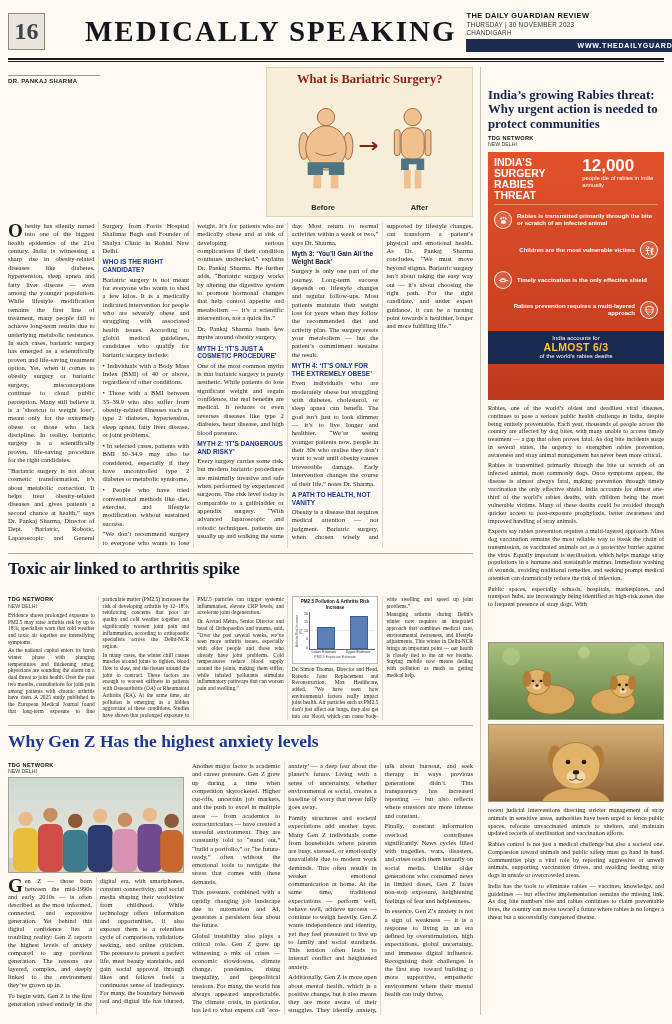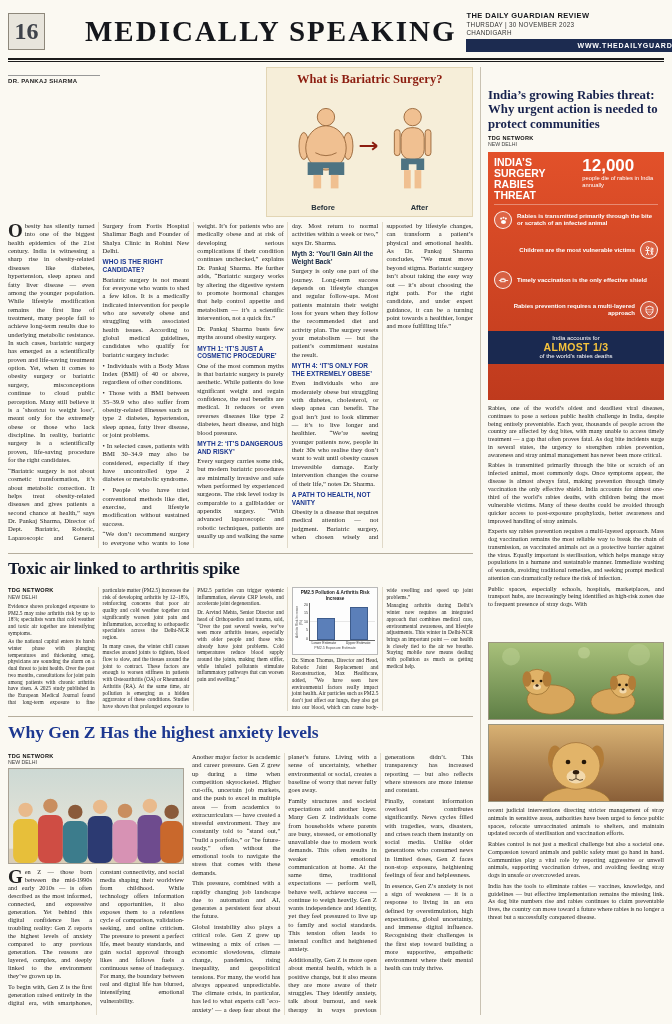--- a/index.html
+++ b/index.html
@@ -45,21 +45,21 @@
   .b-info svg { flex:1; width:100%; min-height:0; }
   .b-info-labels { display:flex; justify-content:space-around; font:bold 7.5px "Liberation Sans", sans-serif; color:#26323c; }
   .cols5 { column-count:5; column-gap:8px; column-fill:auto; column-rule:0.5px solid #e0d9c8; text-align:justify; }
   .b-body { height:326px; margin-top:5px; font-size:6.6px; line-height:1.27; overflow:hidden; flex:none; }
   .b-body p { margin-bottom:2.5px; }
   .sub { color:#1d3890; font-family:"Liberation Sans", sans-serif; font-weight:bold;
     font-size:6.5px; line-height:1.2; margin:3px 0 1.5px; text-align:left; }
   .sub.dark { color:#10223f; }
   .dropcap::first-letter { float:left; font-size:19px; line-height:15px; padding:1px 2px 0 0; font-weight:bold; color:#222; }
   
-  .t-headline { margin-bottom:8px; font-family:"Liberation Serif", serif; font-size:17px;
+  .t-headline { margin-bottom:17px; font-family:"Liberation Serif", serif; font-size:17px;
     font-weight:bold; color:#10182b; letter-spacing:-0.2px; }
   .t-body { height:124px; font-size:5.4px; line-height:1.24; overflow:hidden; flex:none; }
   .t-body p { margin-bottom:2px; }
   
   .chart { break-inside:avoid; width:100%; border:0.5px solid #b9b9b9; background:#fdfdfd;
     padding:2px 2px 3px; margin:2px 0; font-family:"Liberation Sans", sans-serif; }
   .chart-title { font-size:4.6px; font-weight:bold; text-align:center; color:#222; margin-bottom:2px; line-height:1.2; }
   .chart-plot { display:flex; height:38px; }
   .chart-ylab { writing-mode:vertical-rl; transform:rotate(180deg); font-size:3.3px; color:#555; text-align:center; }
   .chart-yaxis { display:flex; flex-direction:column; justify-content:space-between;
@@ -330,21 +330,21 @@
           <span class="r-ico">
             <svg viewBox="0 0 14 14" stroke="#fff" fill="none" stroke-width="1.1">
                 <path d="M7 1.5 L11.5 3.2 V7 C11.5 9.8 9.4 11.8 7 12.8 C4.6 11.8 2.5 9.8 2.5 7 V3.2 Z"></path>
                 <path d="M2.5 6 H11.5 M2.8 9 H11.2" stroke-width="0.7"></path>
               </svg>
           </span>
           <p>Rabies prevention requires a multi-layered approach</p>
         </div>
         <div class="r-foot">
           <span class="f-pre">India accounts for</span>
-          <span class="f-big">ALMOST 1/3</span>
+          <span class="f-big">ALMOST 6/3</span>
           <span class="f-post">of the world’s rabies deaths</span>
         </div>
       </div>
 
       <div class="r-text r-text1">
         <p>Rabies, one of the world’s oldest and deadliest viral diseases, continues to pose a serious public health challenge in India, despite being entirely preventable. Each year, thousands of people across the country are affected by dog bites, with many unable to access timely treatment — a gap that often proves fatal. As dog bite incidents surge in several states, the urgency to strengthen rabies prevention, awareness and stray animal management has never been more critical.</p>
         <p>Rabies is transmitted primarily through the bite or scratch of an infected animal, most commonly dogs. Once symptoms appear, the disease is almost always fatal, making prevention through timely vaccination the only effective shield. India accounts for almost one-third of the world’s rabies deaths, with children being the most vulnerable victims. Many of these deaths could be avoided through quicker access to post-exposure prophylaxis, better awareness and improved handling of stray animals.</p>
         <p>Experts say rabies prevention requires a multi-layered approach. Mass dog vaccination remains the most reliable way to break the chain of transmission, as vaccinated animals act as a protective barrier against the virus. Equally important is sterilisation, which helps manage stray populations in a humane and sustainable manner. Immediate washing of wounds, avoiding traditional remedies, and seeking prompt medical attention can dramatically reduce the risk of infection.</p>
         <p>Public spaces, especially schools, hospitals, marketplaces, and transport hubs, are increasingly being identified as high-risk zones due to frequent presence of stray dogs. With</p>
       </div>

